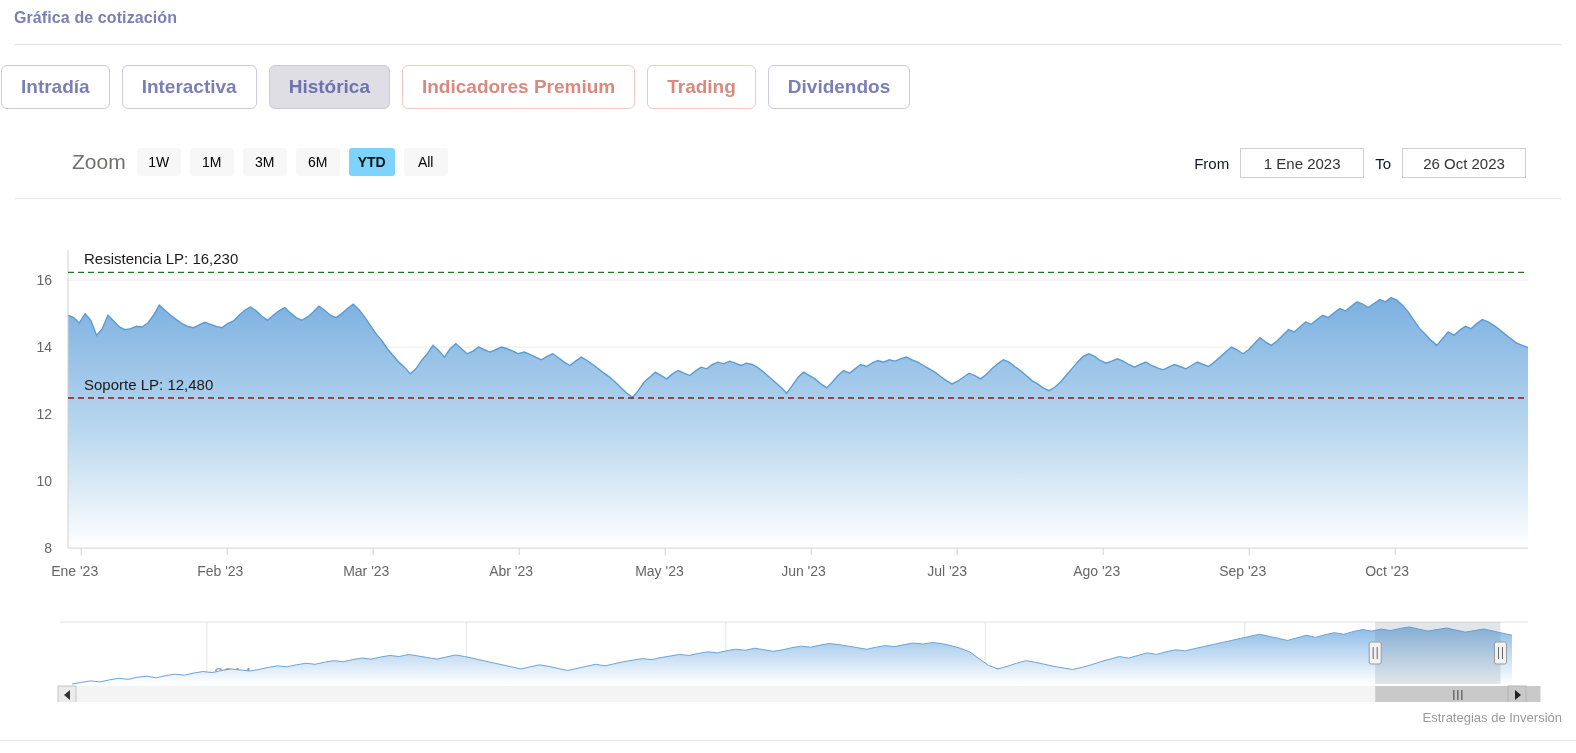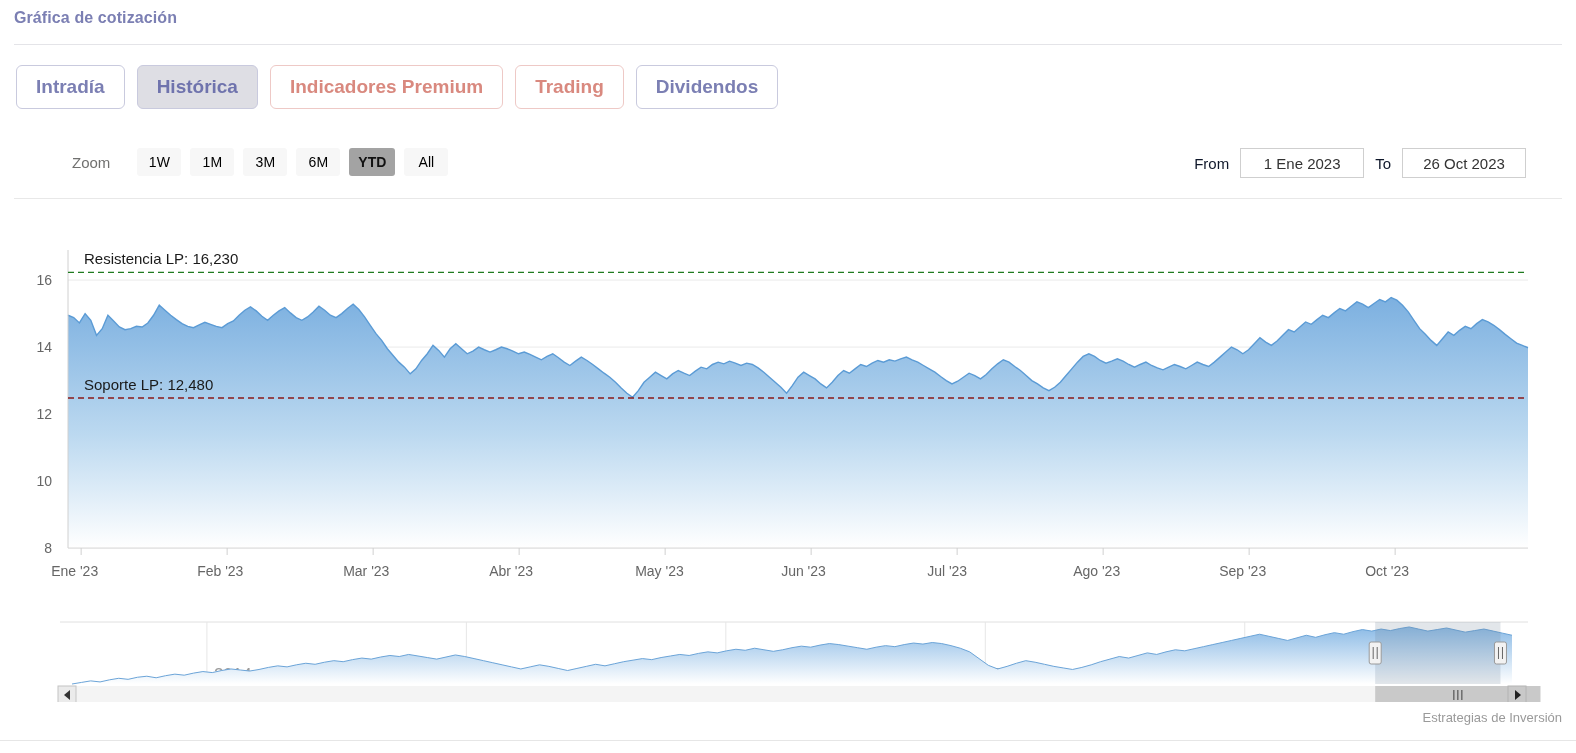--- a/index.html
+++ b/index.html
@@ -17,21 +17,21 @@
     font-size: 16px; font-weight: bold; color: #7b7fb3;
     letter-spacing: .1px;
   }
   .title-rule {
     position: absolute; left: 14px; top: 44px; width: 1548px; height: 1px;
     background: #e4e4e8;
   }
 
   
   .tab-row {
-    position: absolute; left: 16px; top: 65px;
+    position: absolute; left: 1px; top: 65px;
     display: flex; gap: 12px; align-items: center;
   }
   .tab {
     height: 44px; padding: 0 19px;
     display: flex; align-items: center; justify-content: center;
     border-radius: 6px;
     font-size: 19px; font-weight: bold;
     background: #ffffff;
     border: 1px solid #c9cade;
     color: #7b7fb3;
@@ -42,28 +42,28 @@
   .tab.premium { border-color: #eec9c6; color: #d9897f; }
 
   
   .range-row {
     position: absolute; left: 0; top: 148px; width: 1576px; height: 38px;
   }
   .zoom-group {
     position: absolute; left: 72px; top: 0;
     display: flex; align-items: center; gap: 9px;
   }
-  .zoom-label { font-size: 15px; color: #70706f; margin-right: 18px; }
+  .zoom-label { font-size: 21px; color: #70706f; margin-right: 2px; }
   .zoom-btn {
     min-width: 44px; height: 28px; padding: 0 9px;
     display: flex; align-items: center; justify-content: center;
     background: #f7f7f7; border-radius: 3px;
     font-size: 14px; color: #000000; cursor: pointer;
   }
-  .zoom-btn.selected { background: #a3a3a3; font-weight: bold; color: #111; }
+  .zoom-btn.selected { background: #7dd3fc; font-weight: bold; color: #111; }
 
   .daterange {
     position: absolute; right: 50px; top: 0;
     display: flex; align-items: center; gap: 11px;
   }
   .dr-label { font-size: 15px; color: #0f172a; }
   .dr-input {
     width: 124px; height: 30px;
     border: 1px solid #cfcfcf; background: #fff;
     display: flex; align-items: center; justify-content: center;
@@ -97,20 +97,21 @@
 </head>
 <body>
 
 <div class="page">
 
   <div class="page-title">Gráfica de cotización</div>
   <div class="title-rule"></div>
 
   <div class="tab-row" id="tab-row">
       <div class="tab">Intradía</div>
+      <div class="tab">Interactiva</div>
       <div class="tab active">Histórica</div>
       <div class="tab premium">Indicadores Premium</div>
       <div class="tab premium">Trading</div>
       <div class="tab">Dividendos</div>
     </div>
 
   <div class="range-row">
     <div class="zoom-group">
       <span class="zoom-label">Zoom</span>
       <span id="zoom-btns" style="display:flex;gap:9px;align-items:center">

